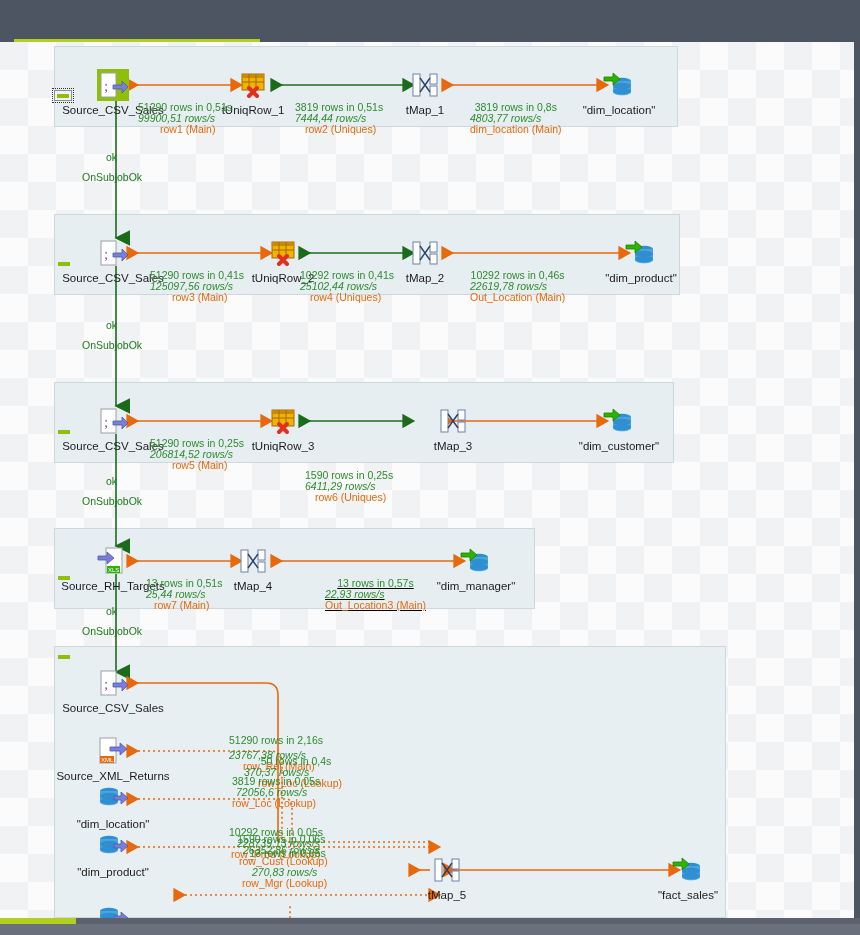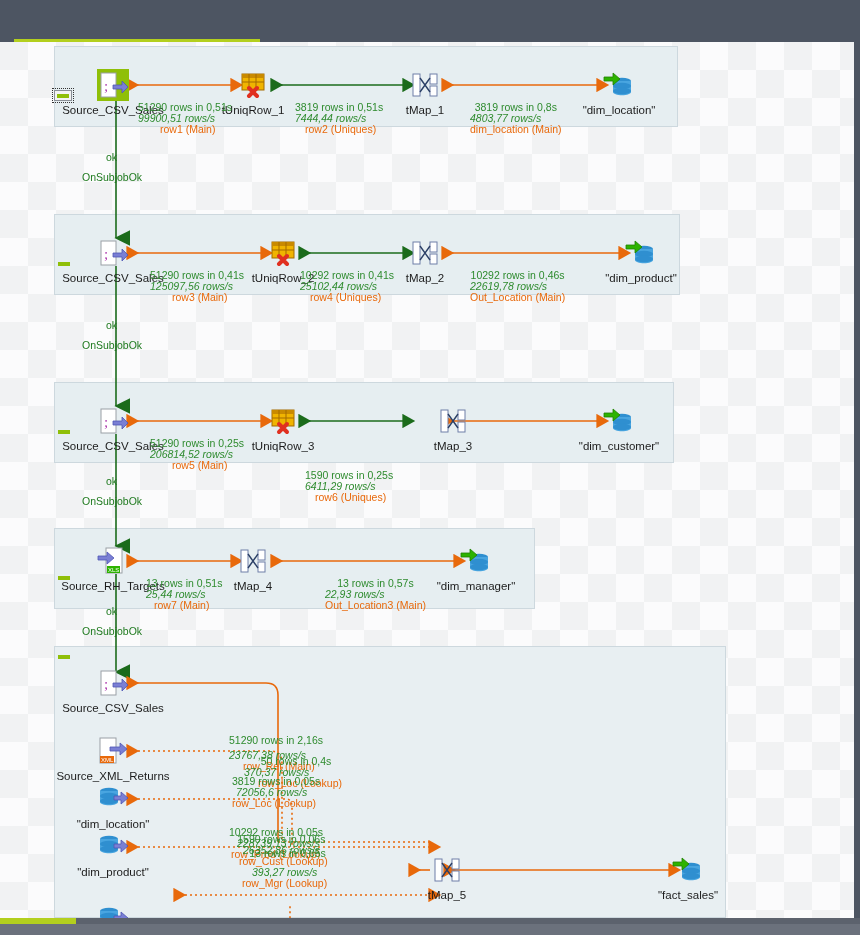--- a/index.html
+++ b/index.html
@@ -312,21 +312,21 @@
         <ellipse cx="20" cy="23" rx="9" ry="3.2" fill="#2f8fd0"></ellipse>
         <path d="M2,9 L11,9 L11,5 L18,11 L11,17 L11,13 L2,13 Z" fill="#2db300" stroke="#1f8000" stroke-width=".8"></path>
       </svg>
       <span class="lbl">"dim_manager"</span>
     </div>
     <div class="llab" style="left:146px;top:536px;">
       <div class="g">13 rows in 0,51s</div>
       <div class="gi">25,44 rows/s</div>
       <div class="o" style="padding-left:8px">row7 (Main)</div>
     </div>
-    <div class="llab" style="left:325px;top:536px;">
+    <div class="llab" style="left:325px;top:536px;text-decoration:underline;">
       <div class="g">13 rows in 0,57s</div>
       <div class="gi">22,93 rows/s</div>
       <div class="o">Out_Location3 (Main)</div>
     </div>
 
     <div class="comp" style="left:96px;top:624px;">
       <svg width="34" height="34" viewBox="0 0 34 34">
         <rect x="5" y="5" width="15" height="24" fill="#ffffff" stroke="#9aa0a6"></rect>
         <text x="8" y="23" font-size="15" fill="#b041b0" font-family="Liberation Serif,serif">;</text>
         <path d="M17,17 L26,17 L26,13 L32,19 L26,25 L26,21 L17,21 Z" fill="#7a7fd4" stroke="#4f55b5" stroke-width=".8"></path>
@@ -412,21 +412,21 @@
       <div class="gi" style="padding-left:8px">228739,13 rows/s</div>
       <div class="o" style="padding-left:2px">row_Prod (Lookup)</div>
     </div>
     <div class="llab" style="left:235px;top:792px;">
       <div class="g">1590 rows in 0,06s</div>
       <div class="gi" style="padding-left:8px">26352,86 rows/s</div>
       <div class="o" style="padding-left:4px">row_Cust (Lookup)</div>
     </div>
     <div class="llab" style="left:242px;top:806px;">
       <div class="g" style="padding-left:6px">13 rows in 0,05s</div>
-      <div class="gi" style="padding-left:10px;margin-top:8px">393,27 rows/s</div>
+      <div class="gi" style="padding-left:10px;margin-top:8px">270,83 rows/s</div>
       <div class="o">row_Mgr (Lookup)</div>
     </div>
 
     <div class="trig" style="left:106px;top:109px;">ok</div>
     <div class="trig" style="left:82px;top:129px;">OnSubjobOk</div>
     <div class="trig" style="left:106px;top:277px;">ok</div>
     <div class="trig" style="left:82px;top:297px;">OnSubjobOk</div>
     <div class="trig" style="left:106px;top:433px;">ok</div>
     <div class="trig" style="left:82px;top:453px;">OnSubjobOk</div>
     <div class="trig" style="left:106px;top:563px;">ok</div>

